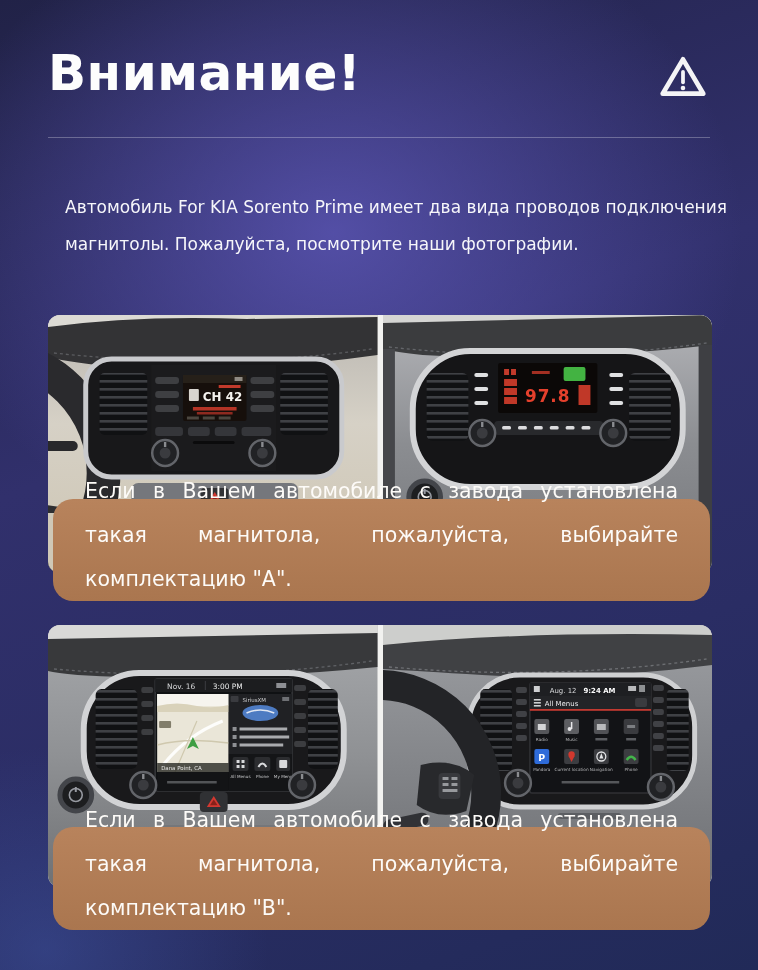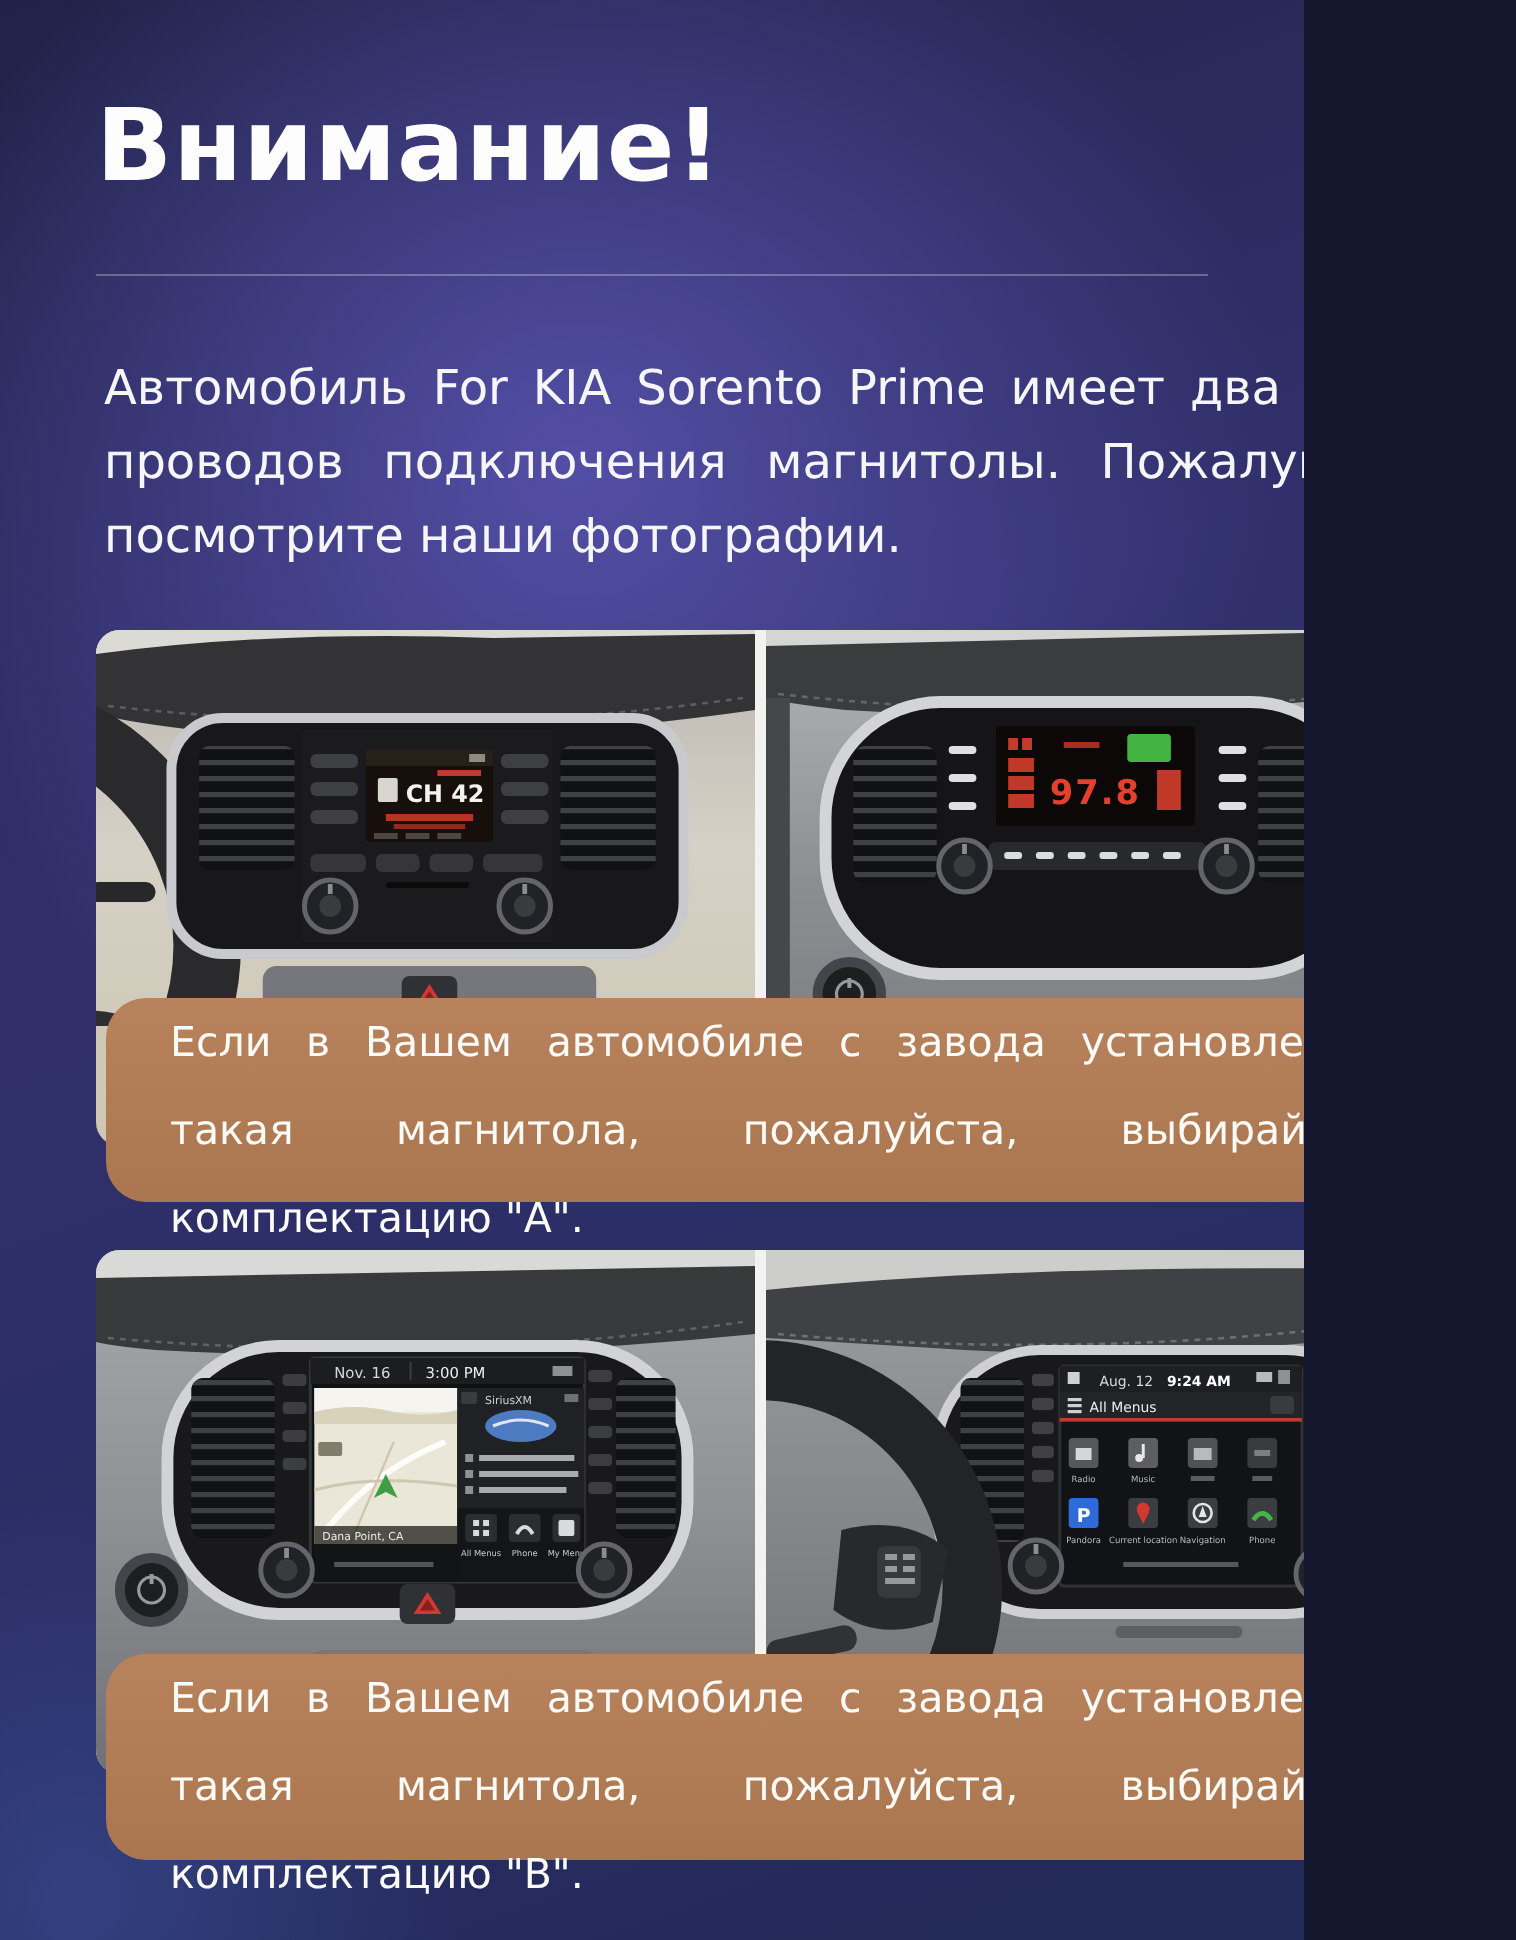--- a/index.html
+++ b/index.html
@@ -1,45 +1,45 @@
 <!DOCTYPE html>
 <html><head>
 <meta charset="utf-8">
 <style>
   html,body{margin:0;padding:0;background:#14162e;}
   #page{
-    position:relative;width:652px;height:970px;overflow:hidden;
+    position:relative;width:758px;height:970px;overflow:hidden;
     font-family:"DejaVu Sans","Liberation Sans",sans-serif;color:#fff;
     background-color:#23244e;
     background-image:
       radial-gradient(75% 48% at 44% 24%, rgba(94,88,185,.78), rgba(94,88,185,0) 72%),
       radial-gradient(42% 30% at 6% 98%, rgba(70,96,180,.38), rgba(70,96,180,0) 70%),
       linear-gradient(160deg,#212247 0%,#31306c 40%,#2a2d64 70%,#212a58 100%);
   }
   .title{
     position:absolute;left:48px;top:44px;margin:0;
     font-size:50px;font-weight:bold;letter-spacing:.5px;color:#fdfdfd;
   }
   .warn-icon{position:absolute;left:658px;top:52px;width:50px;height:48px;}
   .divider{position:absolute;left:48px;right:48px;top:137px;height:1px;background:rgba(255,255,255,.28);}
   .intro{
-    position:absolute;left:48px;top:172px;width:662px;margin:4px;
-    font-size:24px;line-height:37px;text-align:justify;color:#f6f6fa;
+    position:absolute;left:48px;top:172px;width:662px;margin:17px;
+    font-size:17px;line-height:37px;text-align:justify;color:#f6f6fa;
   }
   .photos{
     position:absolute;left:48px;width:664px;display:flex;gap:5px;
     background:#f2f2f0;border-radius:12px;overflow:hidden;z-index:1;
   }
   .photos-a{top:315px;height:258px;text-decoration:underline;}
   .photos-b{top:625px;height:262px;}
   .ph{flex:1 1 0;width:50%;height:100%;display:block;}
   .note{
     position:absolute;left:53px;width:657px;z-index:3;border-radius:20px;
     background:linear-gradient(#b8835c,#aa764f);
-    display:flex;align-items:flex-start;box-sizing:border-box;padding:0 32px;
+    display:flex;align-items:flex-end;box-sizing:border-box;padding:0 32px;
   }
   .note p{margin:0;width:100%;font-size:20.5px;line-height:44px;text-align:justify;color:#fdfbf8;}
   .note-a{top:499px;height:102px;}
   .note-b{top:827px;height:103px;}
   svg text{font-family:"DejaVu Sans","Liberation Sans",sans-serif;}
   .defs{position:absolute;width:0;height:0;overflow:hidden;}
 </style>
 </head>
 <body>
 

